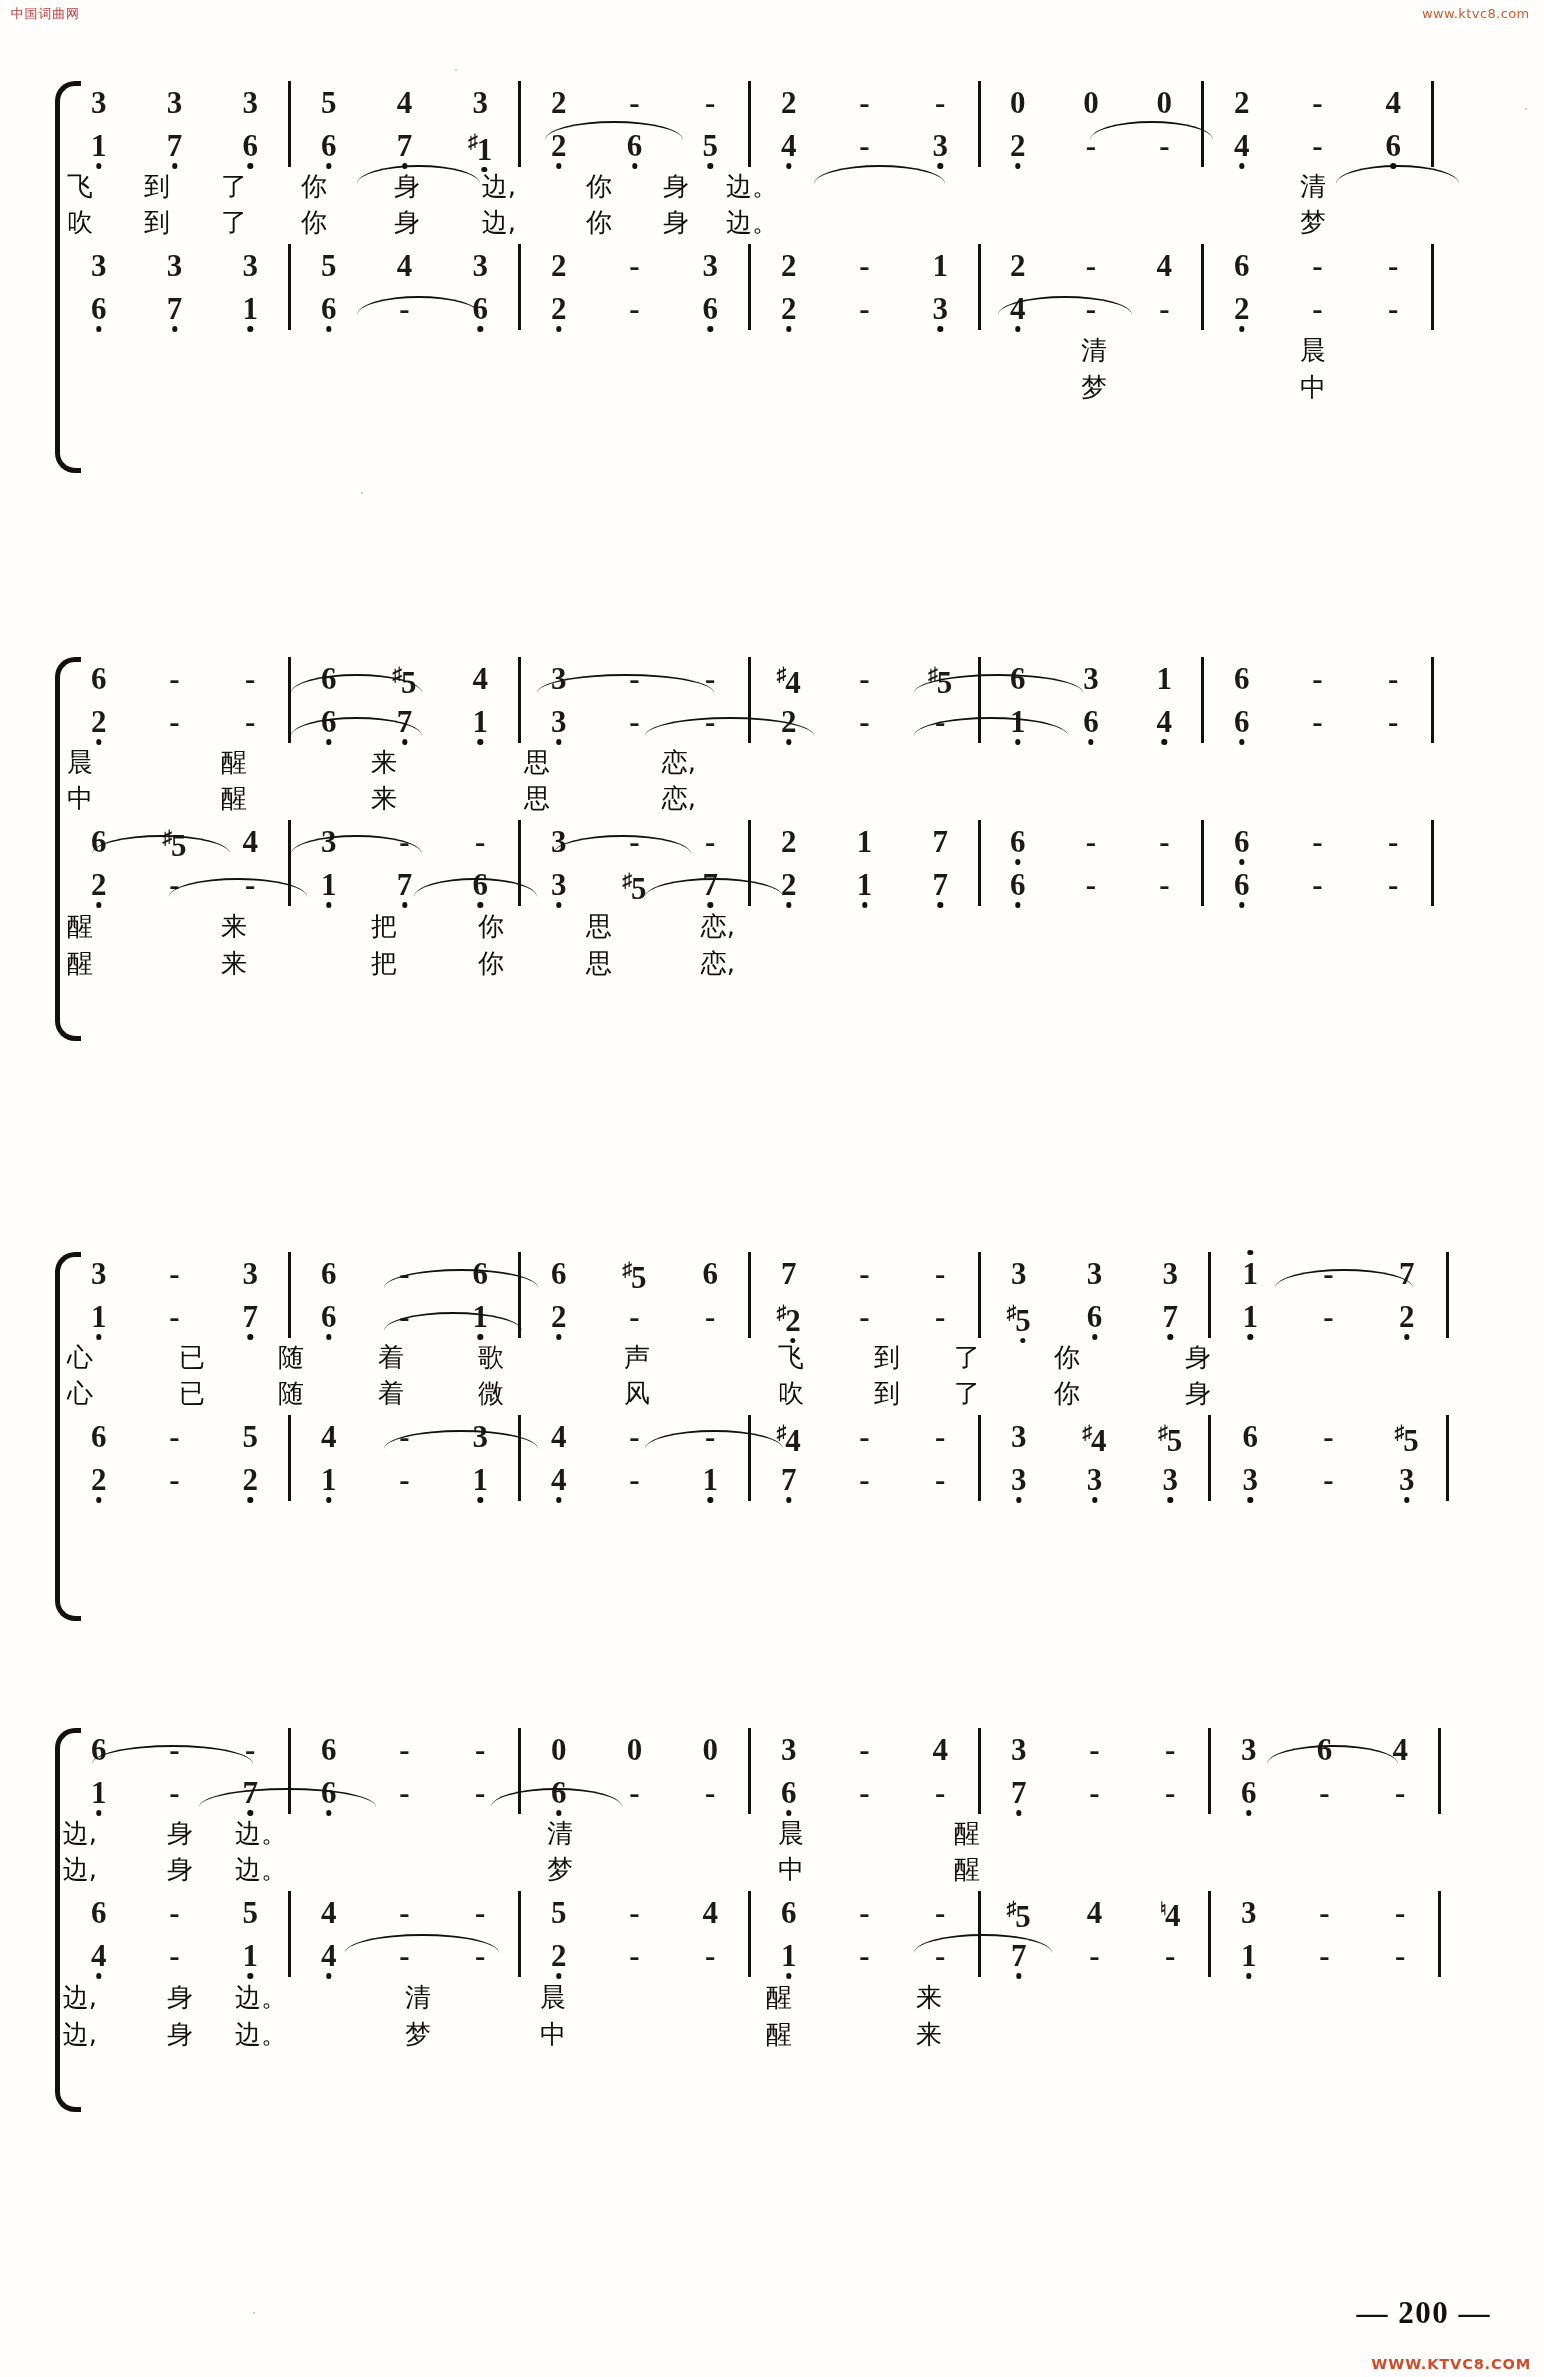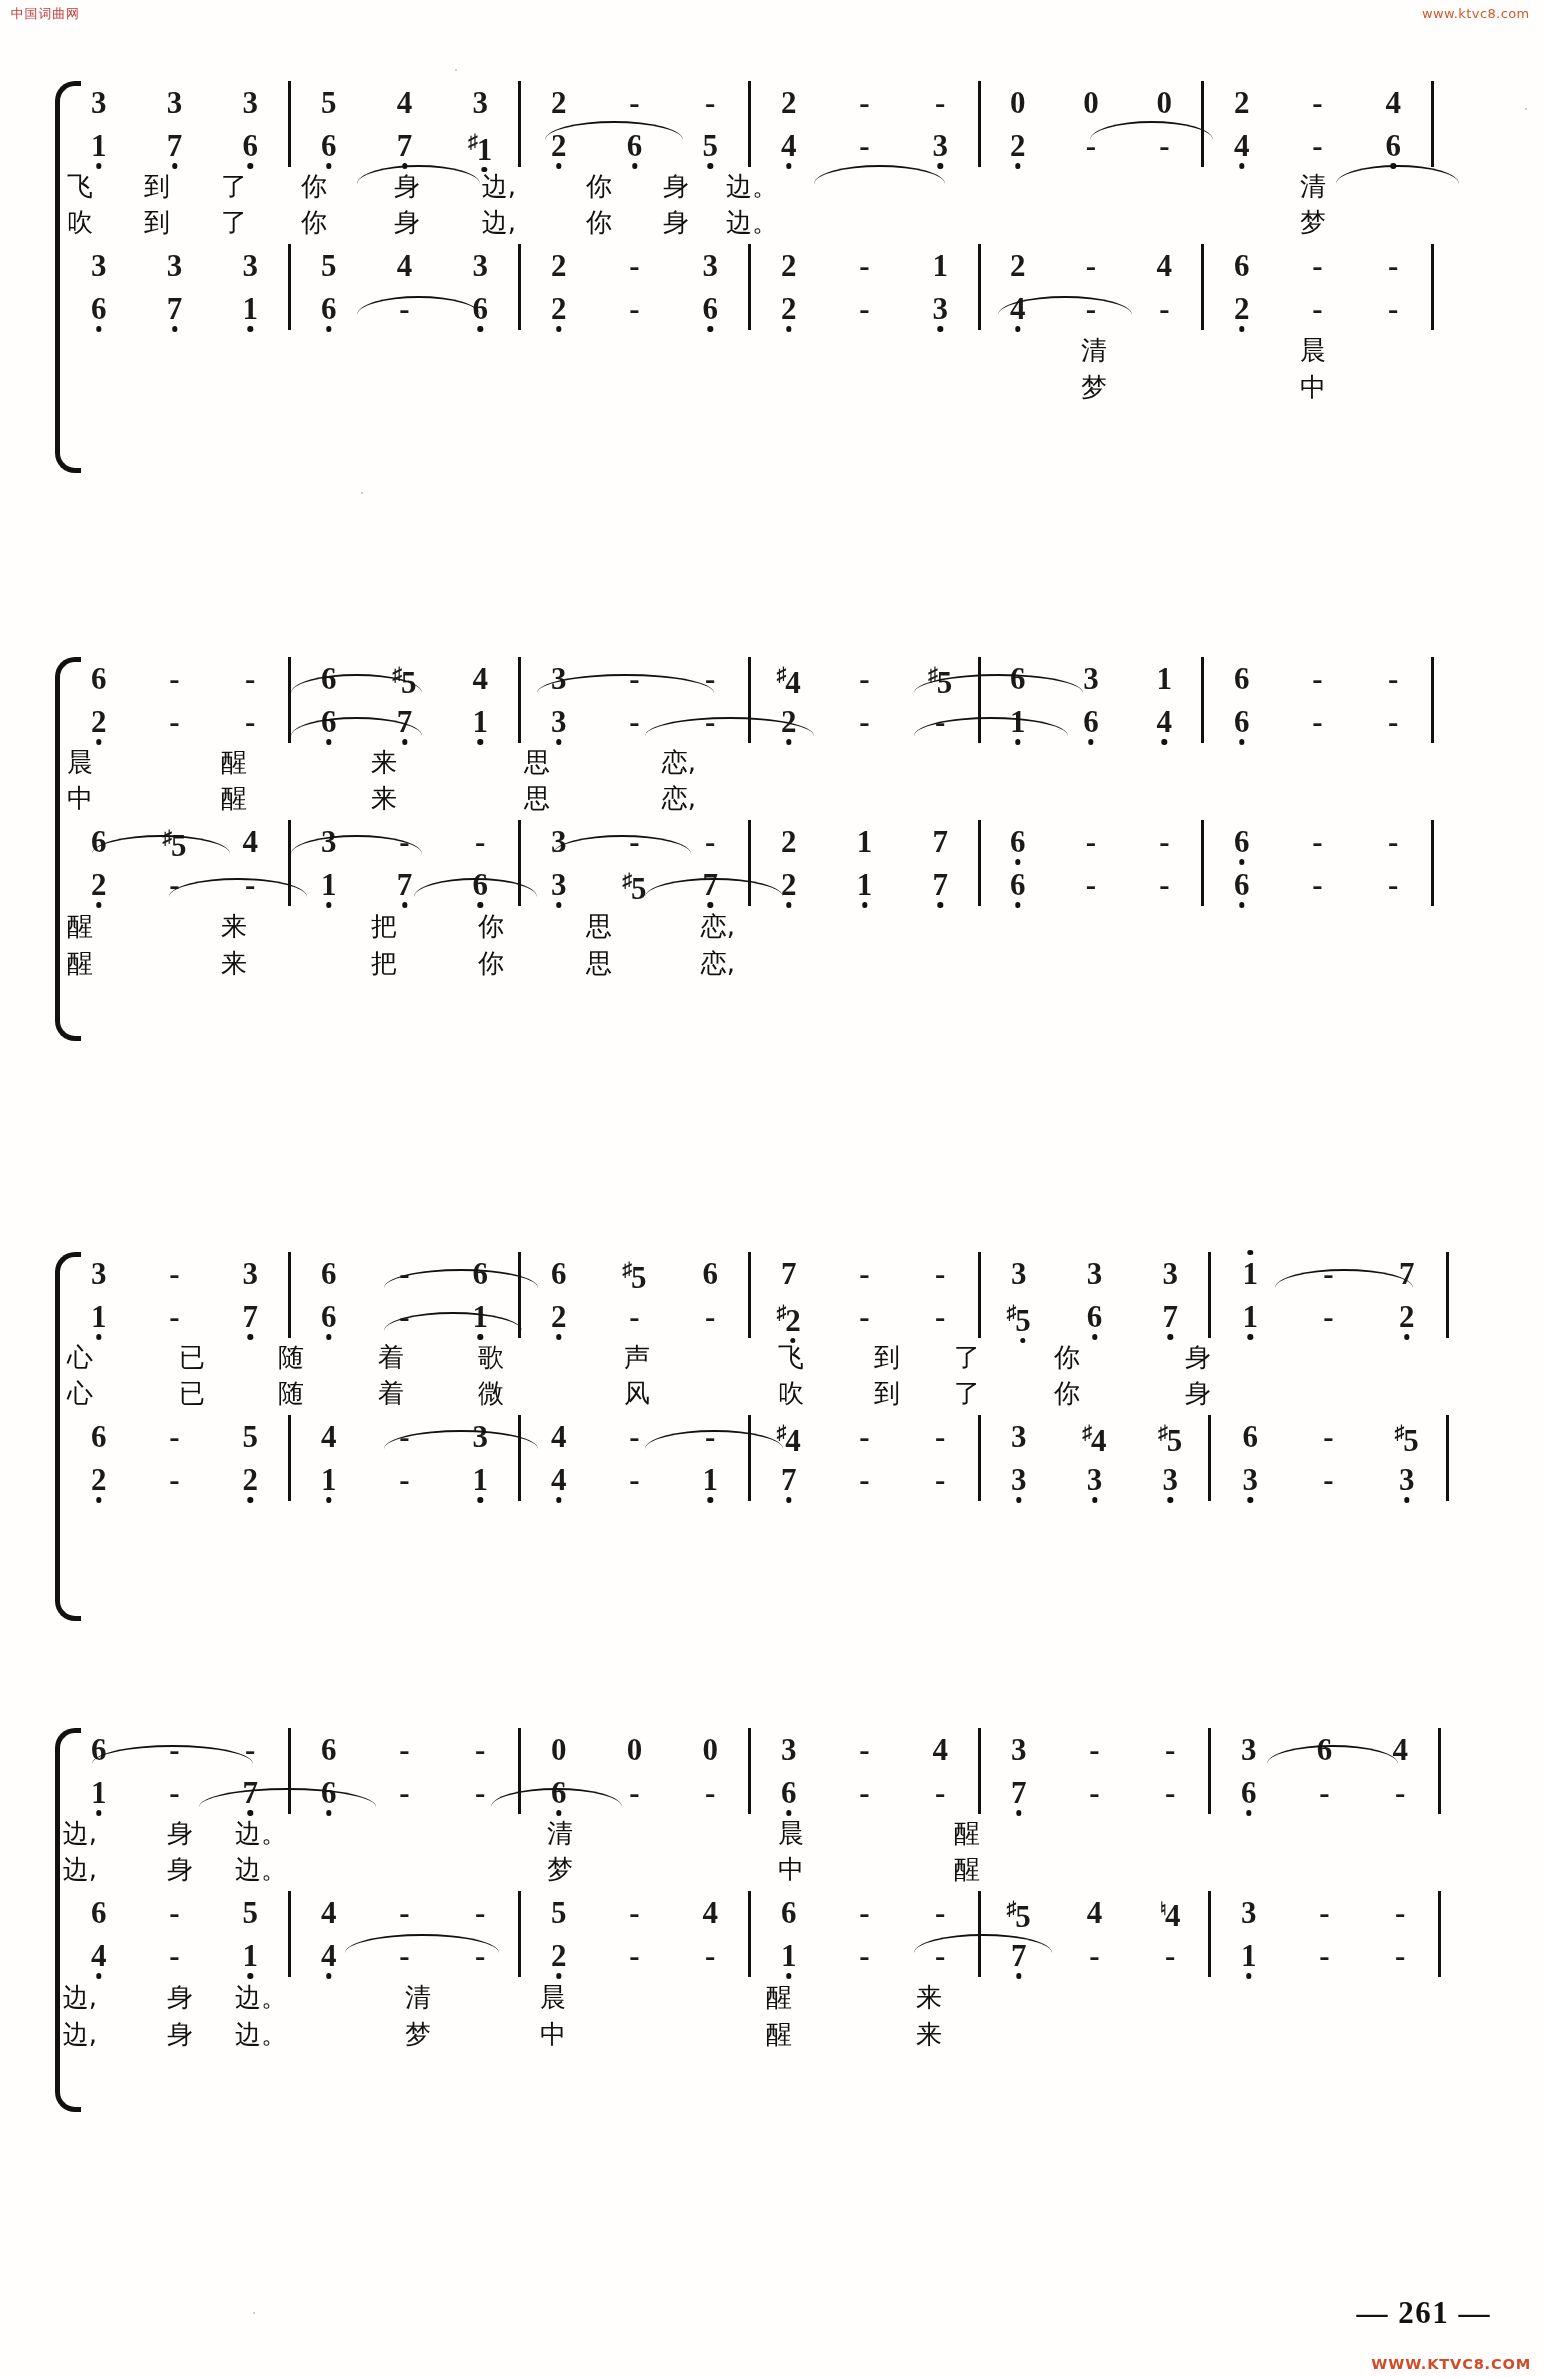--- a/index.html
+++ b/index.html
@@ -131,21 +131,21 @@
   .speck{position:absolute;width:2.3px;height:2.3px;background:#bbb;border-radius:50%;}
 </style>
 </head>
 <body>
 
 <div class="page">
 
   <div class="wm-left">中国词曲网</div>
   <div class="wm-right">www.ktvc8.com</div>
   <div class="wm-bottom">WWW.KTVC8.COM</div>
-  <div class="page-number">— 261 —</div>
+  <div class="page-number">— 200 —</div>
 
   <div class="speck" style="left:455px;top:69px;"></div>
   <div class="speck" style="left:1525px;top:108px;"></div>
   <div class="speck" style="left:361px;top:492px;"></div>
   <div class="speck" style="left:253px;top:2312px;"></div>
 
   <div class="system" id="sys1" style="top:81px;">
     <div class="brace" style="top:0px;height:392px;"></div>
     <div class="rows">
         <div class="staff-row">

